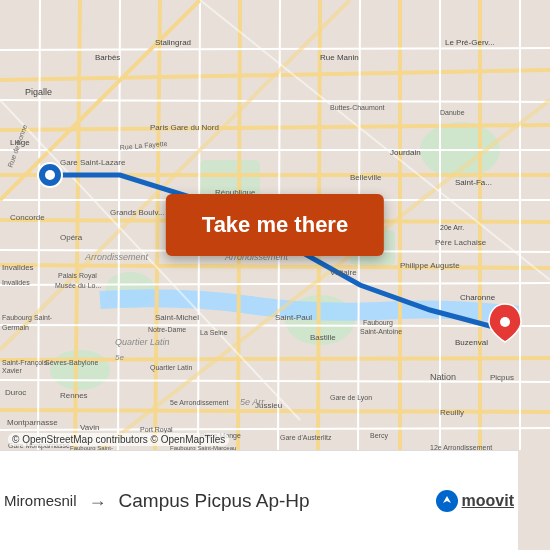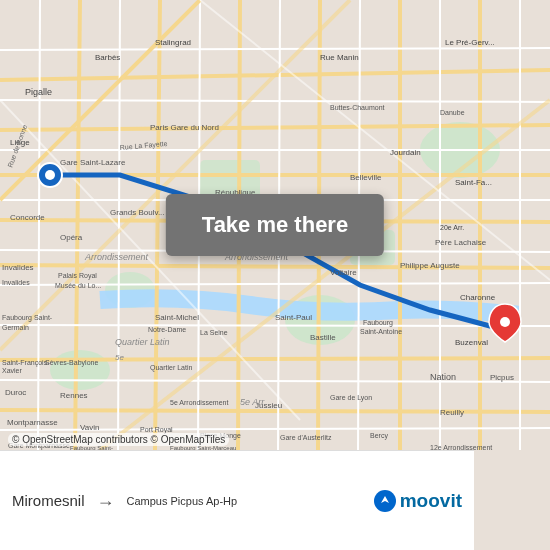--- a/index.html
+++ b/index.html
@@ -17,21 +17,21 @@
       position: absolute;
       top: 0; left: 0;
       width: 100%; height: 100%;
     }
 
     #take-me-there-btn {
       position: absolute;
       top: 50%;
       left: 50%;
       transform: translate(-50%, -50%);
-      background: #737373;
+      background: #c2410c;
       color: white;
       border: none;
       border-radius: 6px;
       padding: 18px 36px;
       font-size: 22px;
       font-weight: bold;
       cursor: pointer;
       white-space: nowrap;
       box-shadow: 0 4px 12px rgba(0,0,0,0.3);
       z-index: 10;
@@ -42,26 +42,26 @@
       bottom: 4px;
       left: 8px;
       font-size: 10px;
       color: #333;
       background: rgba(255,255,255,0.7);
       padding: 1px 4px;
       border-radius: 6px;
     }
 
     #footer {
-      width: 474px;
+      width: 518px;
       height: 100px;
       background: white;
       display: flex;
       align-items: center;
-      padding: 0 12px;
+      padding: 0 4px;
       border-top: 1px solid #ddd;
     }
 
     #route-info {
       display: flex;
       align-items: center;
       flex: 1;
       gap: 8px;
     }
 
@@ -71,36 +71,37 @@
       font-weight: 500;
     }
 
     #arrow-icon {
       font-size: 18px;
       color: #555;
       margin: 0 4px;
     }
 
     #to-label {
-      font-size: 11px;
+      font-size: 19px;
       color: #333;
       font-weight: 500;
     }
 
     #moovit-logo {
       display: flex;
       align-items: center;
       gap: 4px;
       margin-left: auto;
     }
 
     #moovit-text {
-      font-size: 19px;
+      font-size: 16px;
       font-weight: bold;
-      color: #0369a1;
+      color: #404040;
+      text-decoration: underline;
     }
 
     #moovit-dot {
       width: 22px;
       height: 22px;
       background: #0066CC;
       border-radius: 50%;
       display: flex;
       align-items: center;
       justify-content: center;

